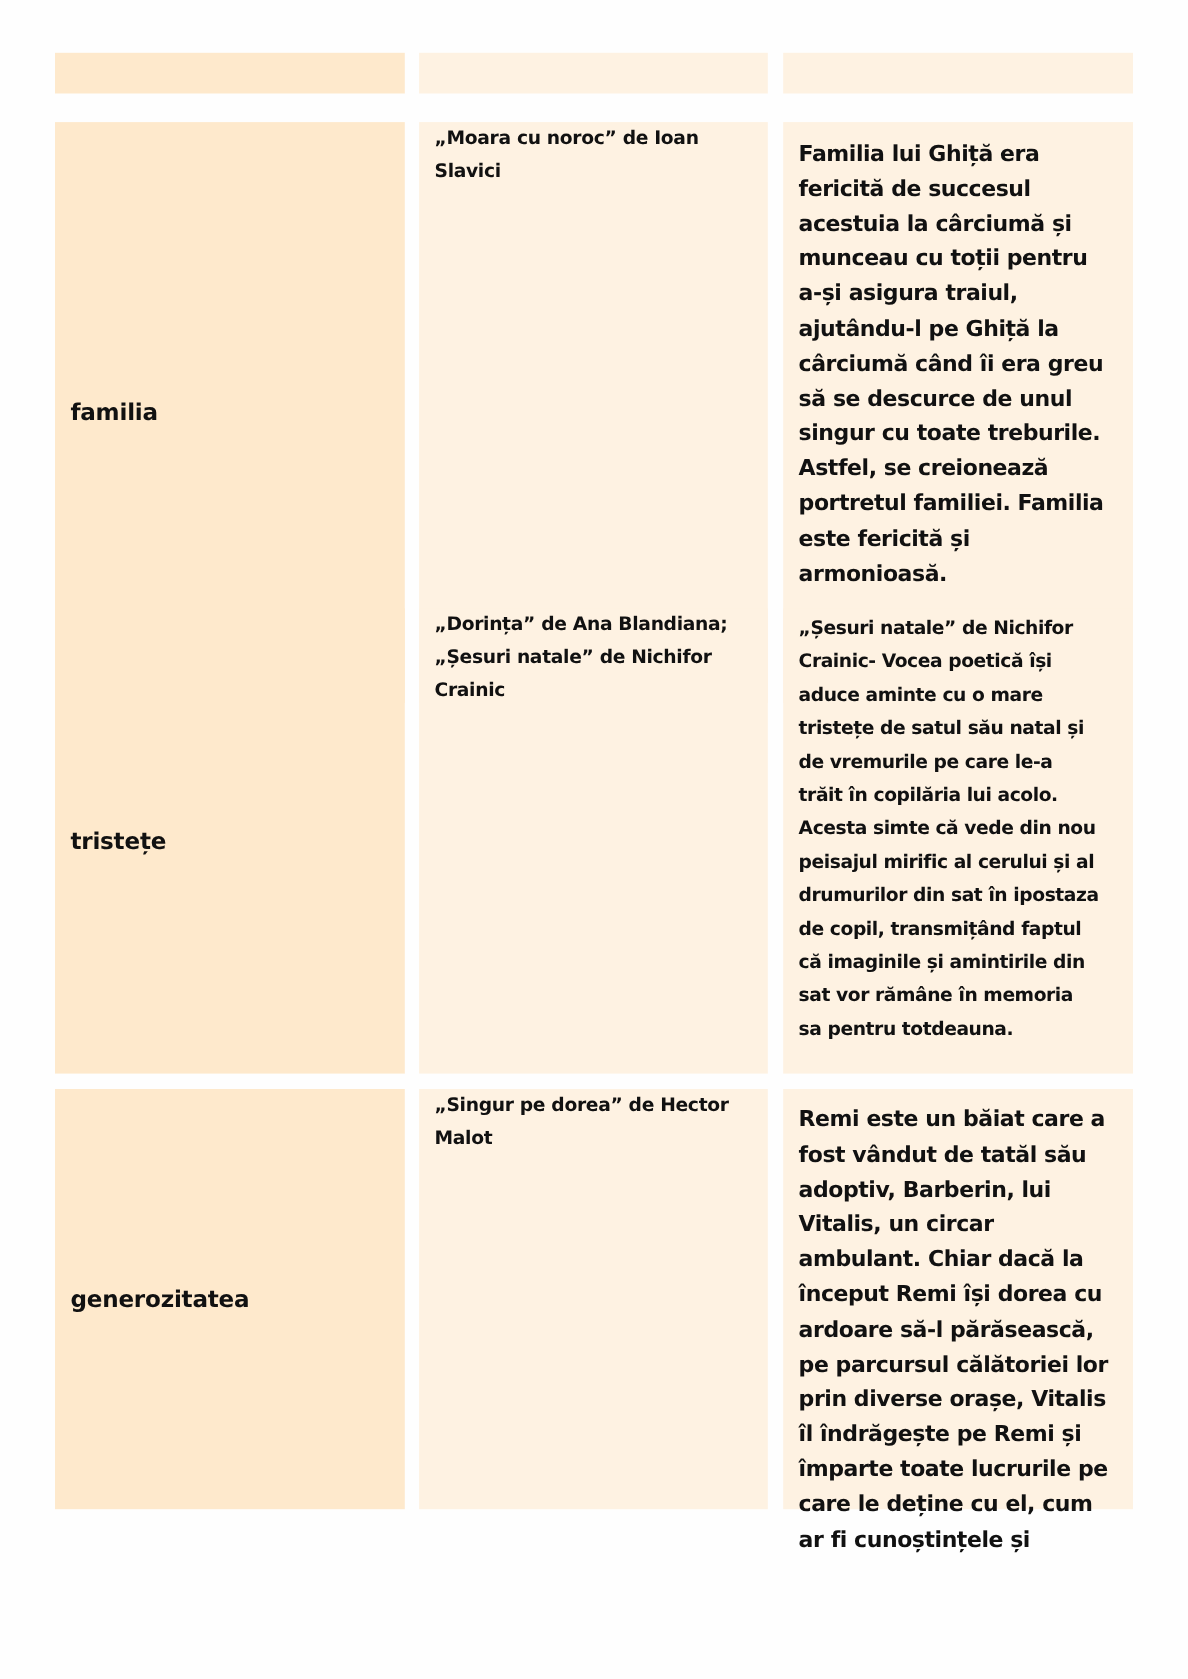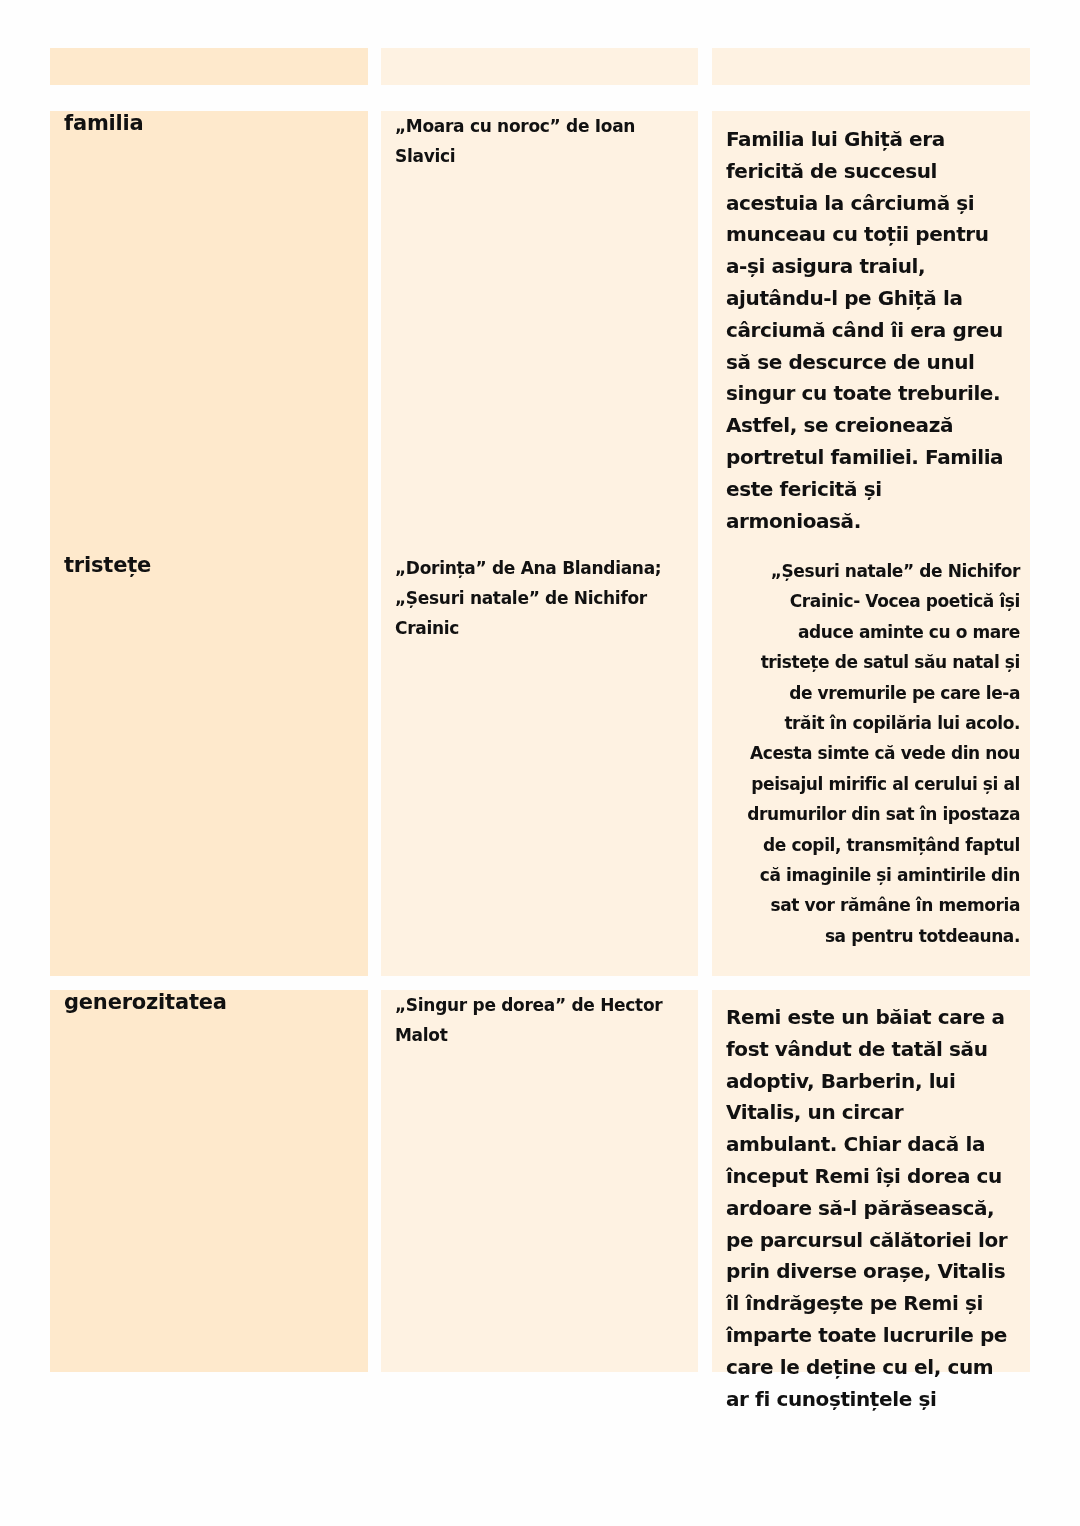--- a/index.html
+++ b/index.html
@@ -24,20 +24,21 @@
     .col2 { left: 381px; width: 317px; background: #fef2e2; }
     .col3 { left: 712px; width: 318px; background: #fef2e2; }
 
     .row0 { top: 48px; height: 37px; }
     .row1 { top: 111px; height: 528px; }
     .row2 { top: 553px; height: 423px; }
     .row3 { top: 990px; height: 382px; }
 
     .label-cell {
       display: flex;
+      align-items: center;
       padding-left: 14px;
     }
     .label-text {
       font-size: 21px;
       letter-spacing: -0.2px;
     }
     .work-cell {
       display: flex;
       align-items: flex-start;
       padding-left: 14px;
@@ -57,21 +58,21 @@
       line-height: 31.8px;
       letter-spacing: -0.4px;
       white-space: pre-line;
     }
     .desc-text.small {
       font-size: 17px;
       line-height: 30.4px;
       letter-spacing: -0.4px;
     }
     .r1 .desc-text { padding-top: 13px; }
-    .r2 .desc-text { padding-top: 3px; text-align: right; }
+    .r2 .desc-text { padding-top: 3px; }
     .r3 .desc-text { padding-top: 12px; }
   </style>
 </head>
 <body>
 
 <div class="cell col1 row0"></div>
 <div class="cell col2 row0"></div>
 <div class="cell col3 row0"></div>
 
 <div class="cell col1 row1 label-cell r1">

